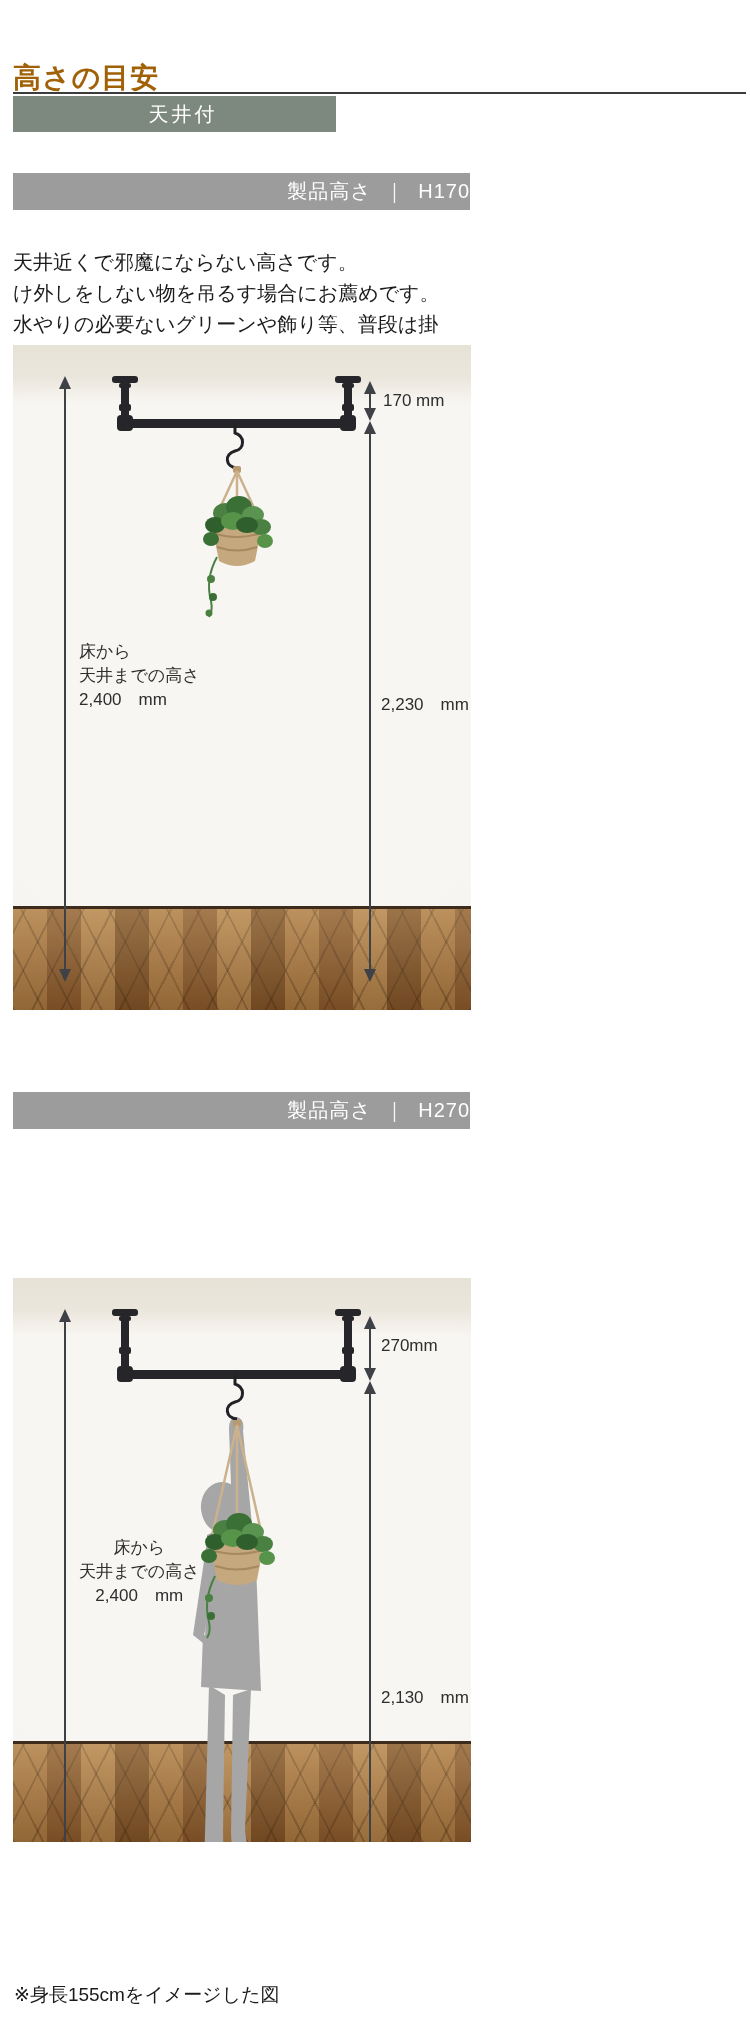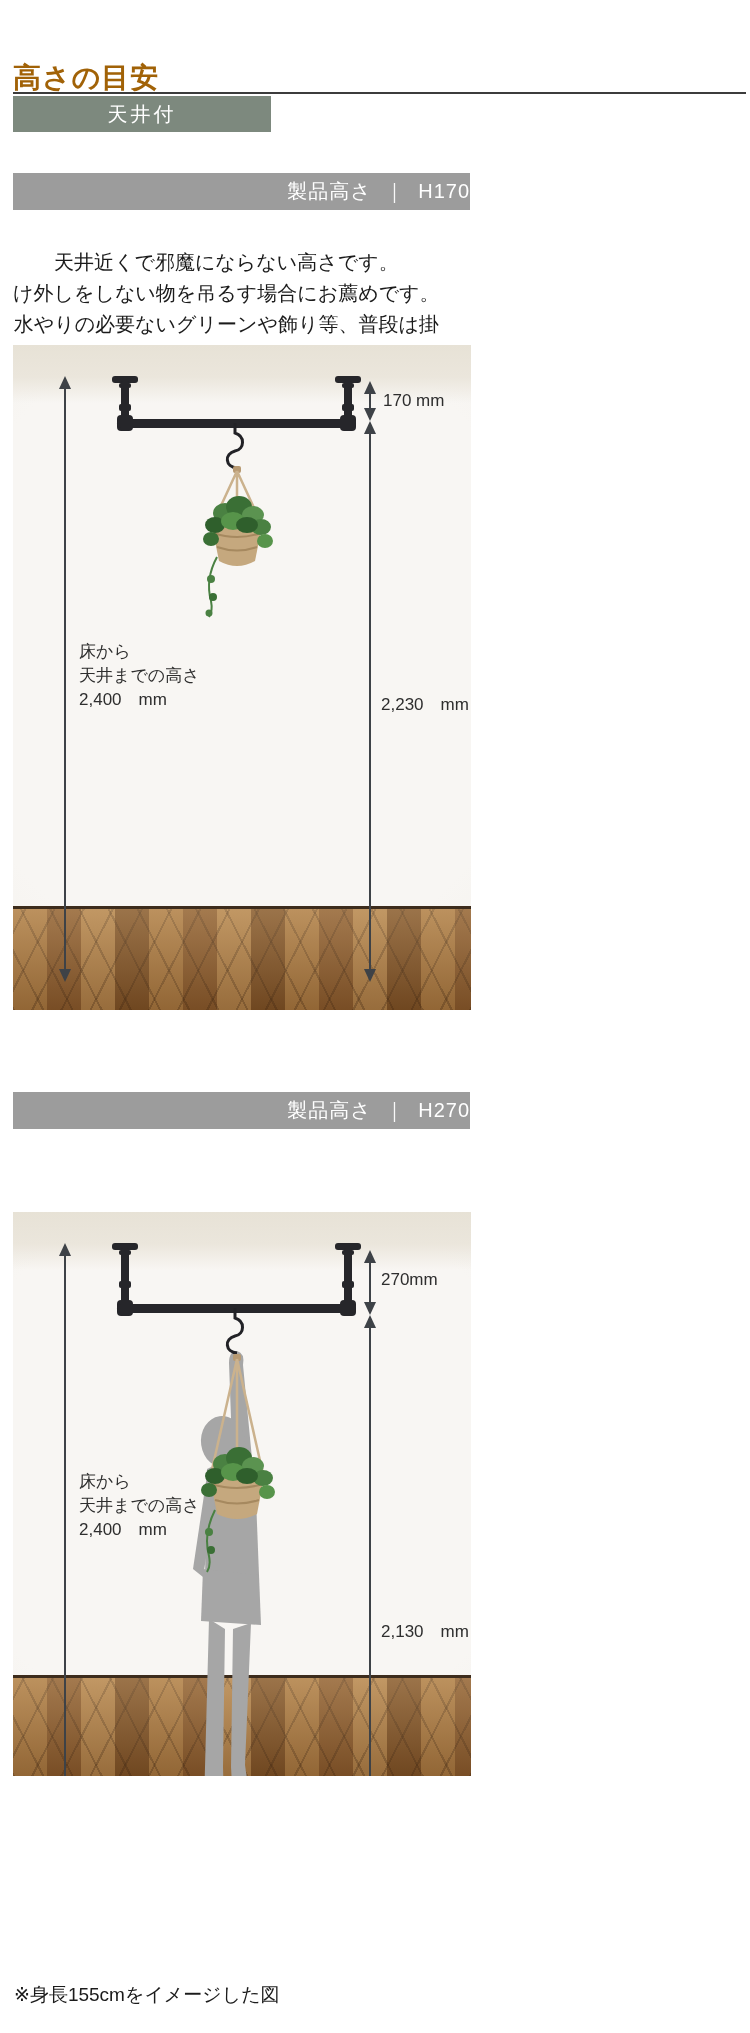--- a/index.html
+++ b/index.html
@@ -2,29 +2,29 @@
 <html><head>
 <meta charset="utf-8">
 <style>
   html,body{margin:0;padding:0;background:#ffffff;}
   .page{position:relative;width:750px;height:2033px;background:#ffffff;overflow:hidden;
         font-family:"Liberation Sans","DejaVu Sans",sans-serif;color:#1b1b1b;}
 
   .page-title{position:absolute;left:13px;top:40px;font-size:28px;letter-spacing:1px;color:#a16207;}
   .title-rule{position:absolute;left:13px;top:92px;width:733px;height:2px;background:#3c3c3c;}
 
-  .tag{position:absolute;left:13px;top:96px;width:258px;height:36px;background:#7d897e;color:#ffffff;
-       display:flex;align-items:center;justify-content:center;font-size:20px;letter-spacing:3px;}
+  .tag{position:absolute;left:13px;top:96px;width:306px;height:36px;background:#7d897e;color:#ffffff;
+       display:flex;align-items:center;justify-content:center;font-size:20px;letter-spacing:3px;padding-left:17px;}
 
   .section-bar{position:absolute;left:13px;width:457px;height:37px;background:#9c9c9c;color:#ffffff;
        display:flex;align-items:center;justify-content:flex-end;font-size:20px;letter-spacing:1px;}
   .section-bar .sep{margin:0 13px;opacity:.95;font-weight:300;}
 
   .desc{position:absolute;left:13px;font-size:20px;line-height:31px;color:#1b1b1b;}
-  .desc span{display:block;text-align:center;}
+  .desc span{display:block;}
 
   .figure{position:absolute;left:13px;width:458px;background:#f6f4f0;overflow:hidden;}
   .wall{position:absolute;inset:0;background:radial-gradient(120% 90% at 50% 45%,#f8f6f3 55%,#eeebe5 100%);}
   .ceiling{position:absolute;top:0;left:0;right:0;height:58px;
        background:linear-gradient(180deg,#e7e2d6 0%,#ebe6dc 55%,rgba(235,230,220,0) 100%);}
   .floor{position:absolute;left:0;right:0;bottom:0;border-top:3px solid #3d2c1c;
        background:
          linear-gradient(180deg,rgba(255,235,200,.22),rgba(40,20,5,.18)),
          repeating-linear-gradient(63deg,rgba(60,35,15,.28) 0 2px,rgba(0,0,0,0) 2px 26px),
          repeating-linear-gradient(-63deg,rgba(60,35,15,.28) 0 2px,rgba(0,0,0,0) 2px 26px),
@@ -121,21 +121,21 @@
     </div>
   </div>
 
   <div class="section-bar" style="top:1092px;">
     <span>製品高さ</span>
     <span class="sep">｜</span>
     <span>H270</span>
   </div>
 
 
-  <div class="figure" style="top:1212px;height:564px;">
+  <div class="figure" style="top:1278px;height:564px;text-align:center;">
     <div class="wall"></div>
     <div class="ceiling"></div>
     <div class="floor" style="height:98px;"></div>
 
     <svg class="person-svg" style="left:150px;top:135px;" width="180" height="520" viewBox="0 0 180 520">
       <g fill="#a6a6a6">
         <path d="M66,16 Q66,4 74,4 Q82,6 80,18 L90,122 L70,126 Z"></path>
         <ellipse cx="60" cy="95" rx="22" ry="26" transform="rotate(-8 60 95)"></ellipse>
         <path d="M44,122 Q66,110 92,126 L96,228 Q64,242 42,232 Z"></path>
         <path d="M44,128 L30,222 L40,230 L54,142 Z"></path>

